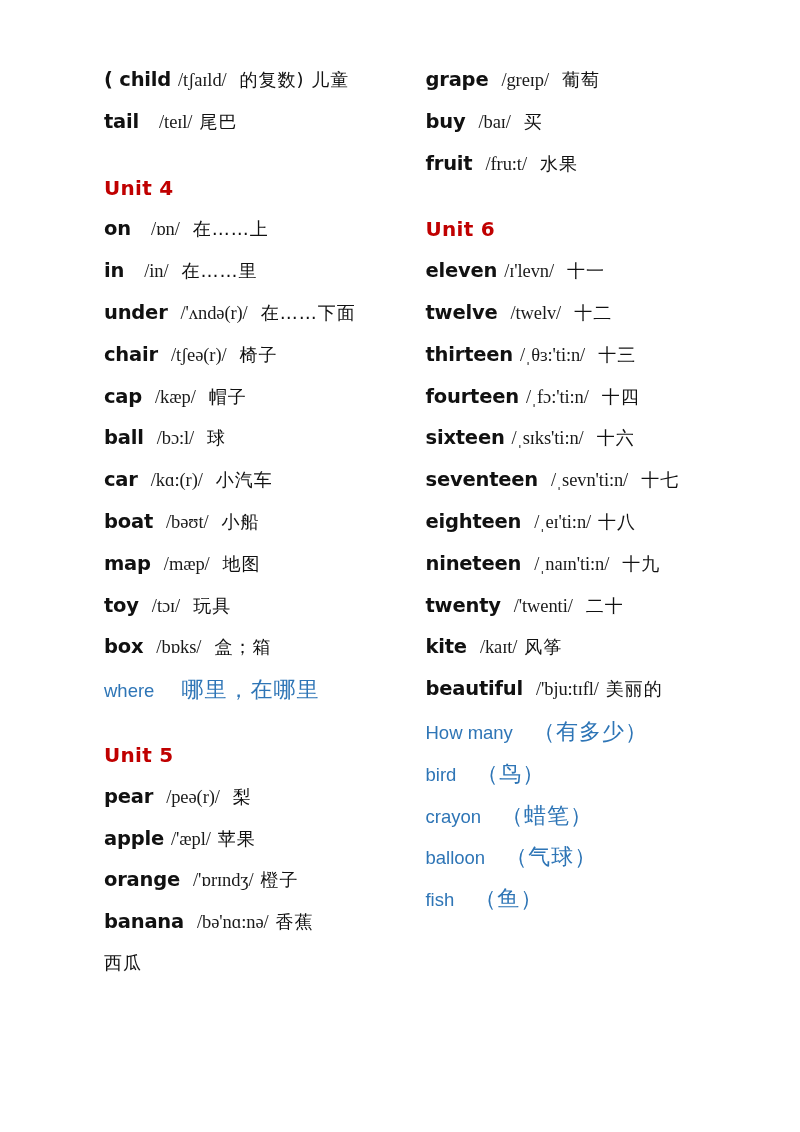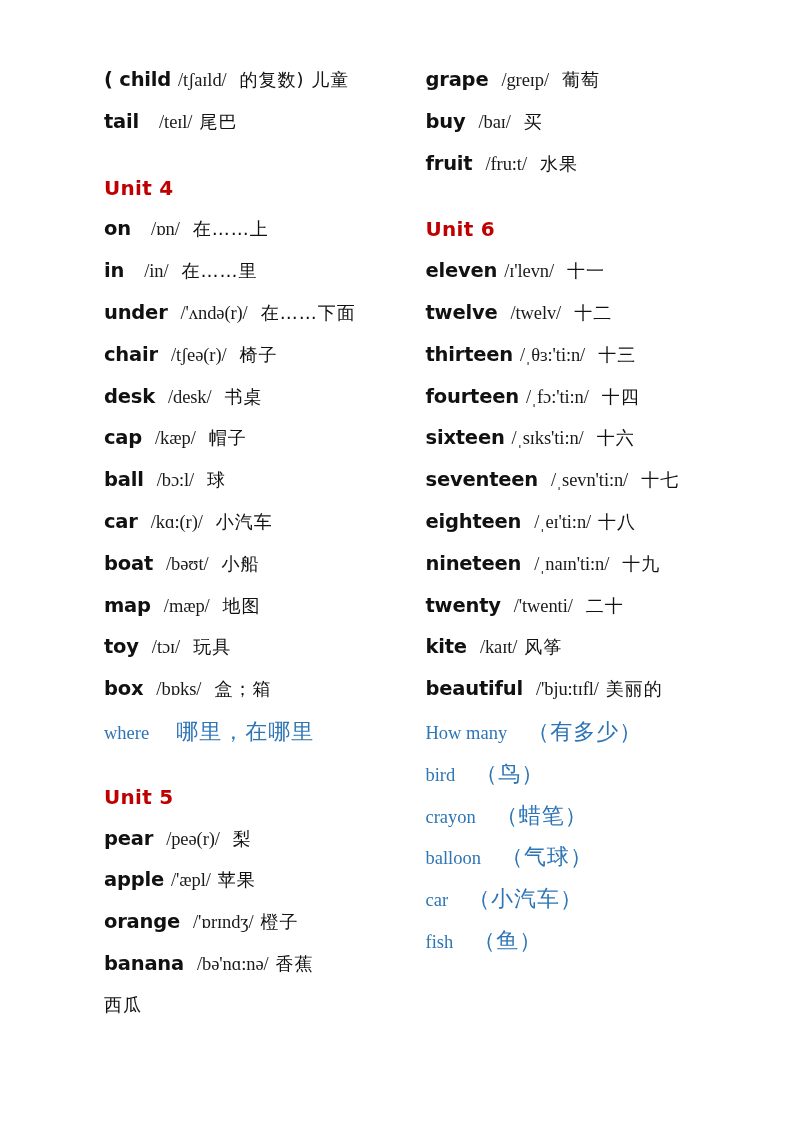--- a/index.html
+++ b/index.html
@@ -92,21 +92,21 @@
     letter-spacing: 0.3px;
     margin-top: 24px;
   }
 
   
   .entry.blue .word,
   .entry.blue .cn {
     color: #2E75B6;
   }
   .entry.blue .word {
-    font-family: Liberation Serif, serif;
+    font-family: Liberation Sans, sans-serif;
     font-weight: normal;
     font-size: 18.5px;
     letter-spacing: 0px;
   }
   .entry.blue .cn {
     font-family: "DejaVu Sans", "Liberation Sans", sans-serif;
     font-size: 22px;
   }
 
   .cont-line {
@@ -143,23 +143,20 @@
       </div>
 
       <div class="entry">
         <span class="word">under</span><span class="gap-m"></span><span class="phon">/'ʌndə(r)/</span><span class="gap-m"></span><span class="cn">在……下面</span>
       </div>
 
       <div class="entry">
         <span class="word">chair</span><span class="gap-m"></span><span class="phon">/tʃeə(r)/</span><span class="gap-m"></span><span class="cn">椅子</span>
       </div>
 
-      <div class="entry">
-        <span class="word">desk</span><span class="gap-m"></span><span class="phon">/desk/</span><span class="gap-m"></span><span class="cn">书桌</span>
-      </div>
 
       <div class="entry">
         <span class="word">cap</span><span class="gap-m"></span><span class="phon">/kæp/</span><span class="gap-m"></span><span class="cn">帽子</span>
       </div>
 
       <div class="entry">
         <span class="word">ball</span><span class="gap-m"></span><span class="phon">/bɔ:l/</span><span class="gap-m"></span><span class="cn">球</span>
       </div>
 
       <div class="entry">
@@ -281,23 +278,20 @@
       </div>
 
       <div class="entry blue">
         <span class="word">crayon</span><span class="gap-l"></span><span class="cn">（蜡笔）</span>
       </div>
 
       <div class="entry blue">
         <span class="word">balloon</span><span class="gap-l"></span><span class="cn">（气球）</span>
       </div>
 
-      <div class="entry blue">
-        <span class="word">car</span><span class="gap-l"></span><span class="cn">（小汽车）</span>
-      </div>
 
       <div class="entry blue">
         <span class="word">fish</span><span class="gap-l"></span><span class="cn">（鱼）</span>
       </div>
 
     </div>
   </div>
 </div>
 
 </body></html>

